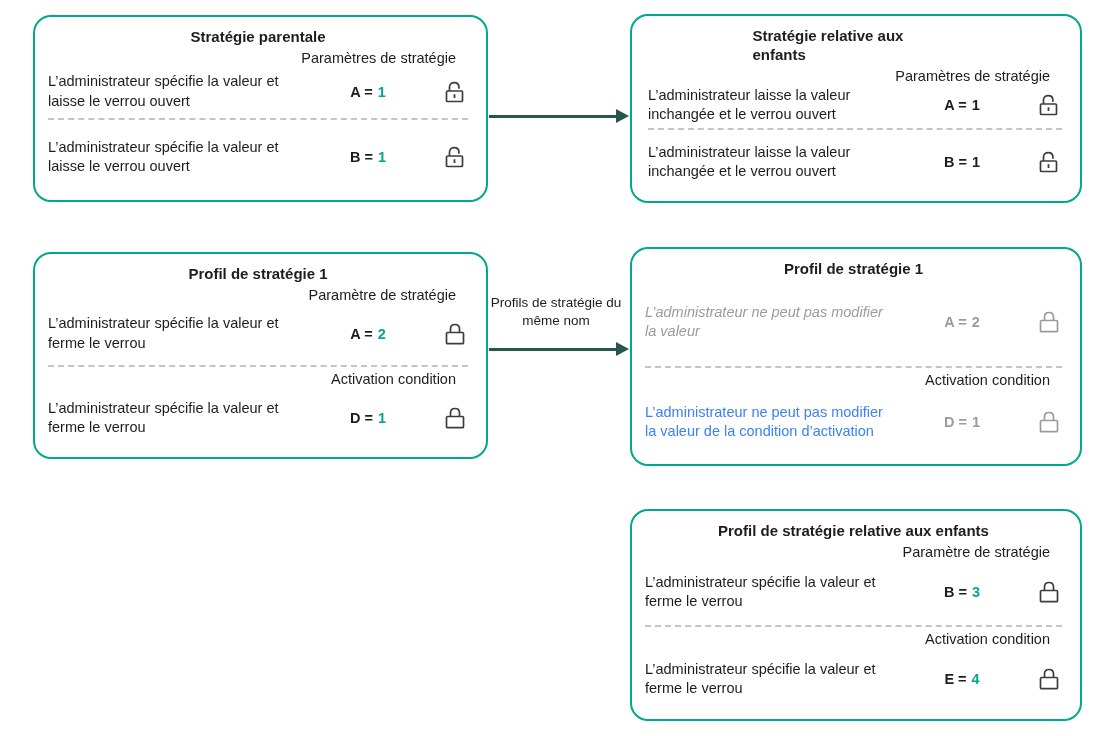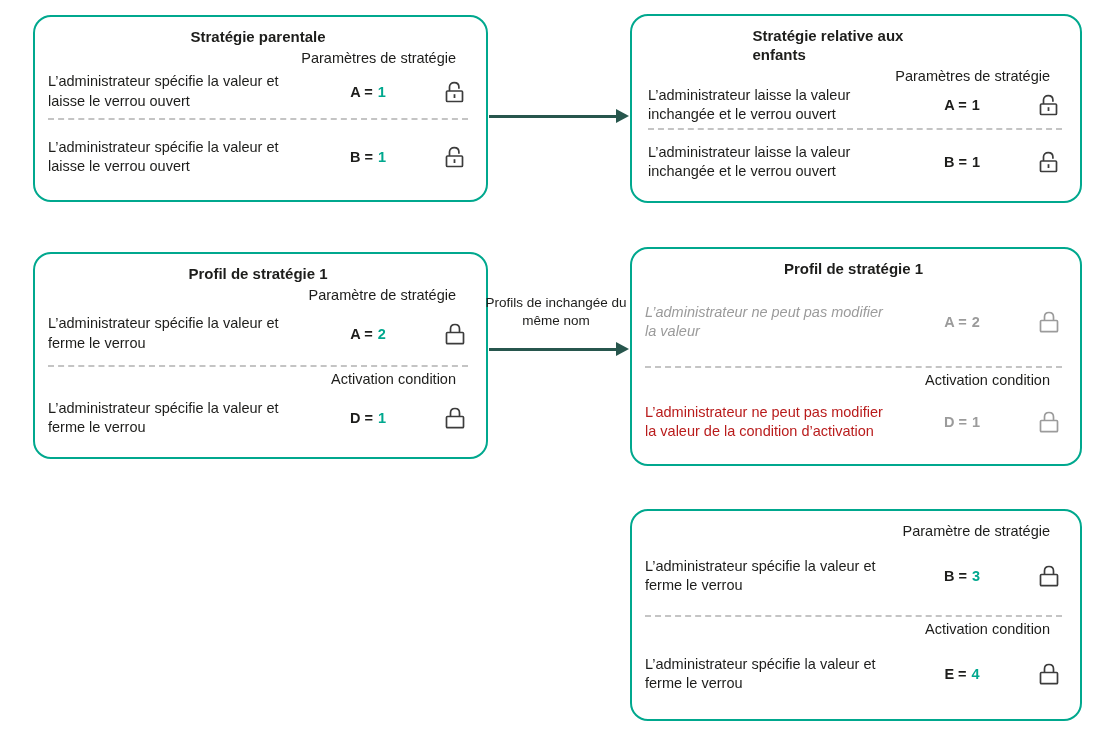--- a/index.html
+++ b/index.html
@@ -227,21 +227,21 @@
           <span class="lock">
             <svg viewBox="0 0 26 26">
                 <use href="#tpl-lock-closed"></use>
               </svg>
           </span>
         </div>
       </div>
     </div>
   </div>
 
-  <div class="arrow-label">Profils de inchangée du même nom</div>
+  <div class="arrow-label">Profils de stratégie du même nom</div>
   <div class="arrow arrow-mid"></div>
 
   <div class="box box-p1r">
     <div class="box-body">
       <div class="box-title">Profil de stratégie 1</div>
       <div class="section">
         <div class="row">
           <div class="row-text" style="color: rgb(155, 155, 155); font-style: italic;">L’administrateur ne peut pas modifier la valeur</div>
           <div class="row-value">
             <span class="plabel" style="color: rgb(155, 155, 155);">A =</span><span class="pval" style="color: rgb(155, 155, 155);">2</span>
@@ -250,36 +250,37 @@
             <svg viewBox="0 0 26 26">
                 <use href="#tpl-lock-closed"></use>
               </svg>
           </span>
         </div>
       </div>
       <div class="divider"></div>
       <div class="section">
         <div class="section-header">Activation condition</div>
         <div class="row">
-          <div class="row-text" style="color: #b91c1c;">L’administrateur ne peut pas modifier  la valeur de la condition d’activation</div>
+          <div class="row-text" style="color: #3b82f6;">L’administrateur ne peut pas modifier  la valeur de la condition d’activation</div>
           <div class="row-value">
             <span class="plabel" style="color: rgb(155, 155, 155);">D =</span><span class="pval" style="color: rgb(155, 155, 155);">1</span>
           </div>
           <span class="lock" style="color: rgb(155, 155, 155);">
             <svg viewBox="0 0 26 26">
                 <use href="#tpl-lock-closed"></use>
               </svg>
           </span>
         </div>
       </div>
     </div>
   </div>
 
   <div class="box box-cpp">
     <div class="box-body">
+      <div class="box-title">Profil de stratégie relative aux enfants</div>
       <div class="section">
         <div class="section-header">Paramètre de stratégie</div>
         <div class="row">
           <div class="row-text">L’administrateur spécifie la valeur et ferme le verrou</div>
           <div class="row-value">
             <span class="plabel">B =</span><span class="pval" style="color: rgb(0, 168, 142);">3</span>
           </div>
           <span class="lock">
             <svg viewBox="0 0 26 26">
                 <use href="#tpl-lock-closed"></use>

